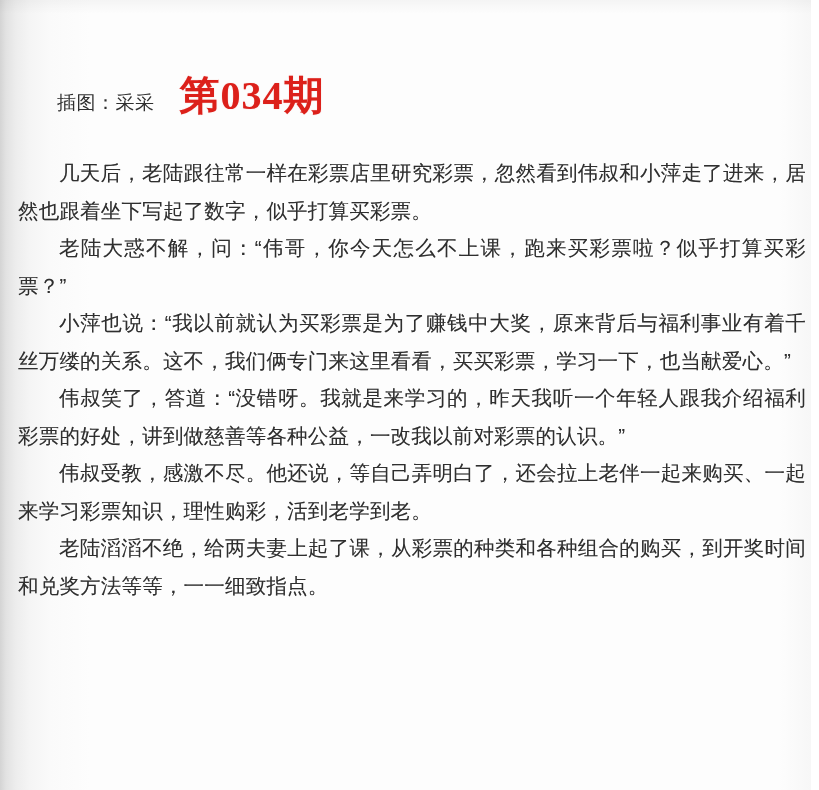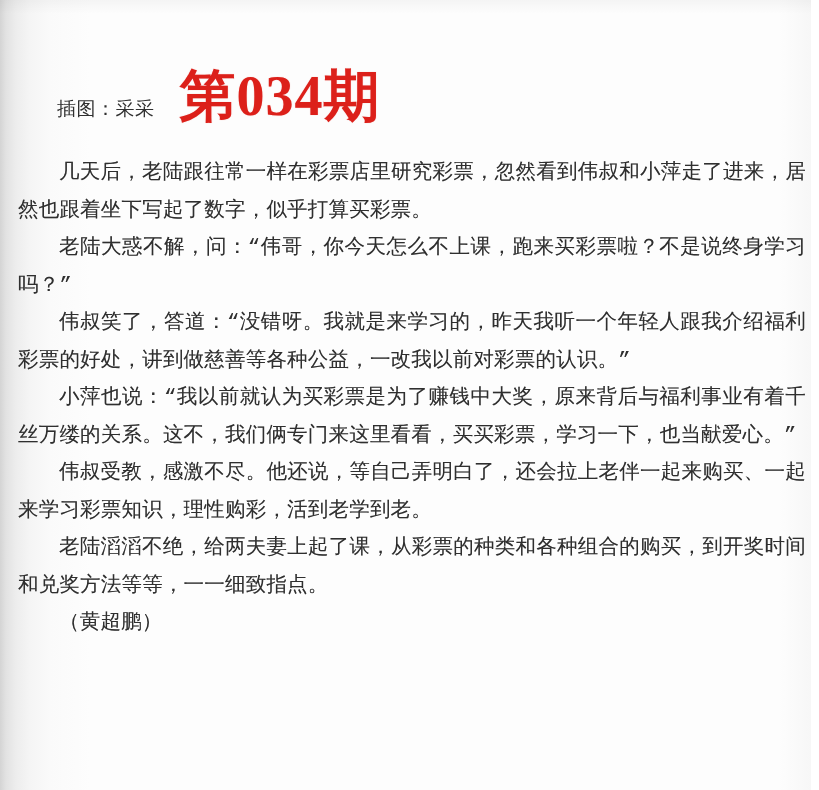--- a/index.html
+++ b/index.html
@@ -36,59 +36,58 @@
     white-space: nowrap;
   }
   .credit {
     font-size: 19px;
     color: var(--text-color, #3a3a3a);
     letter-spacing: 0.5px;
   }
   .issue {
     font-family: "Liberation Serif", "DejaVu Serif", serif;
     font-weight: bold;
-    font-size: 56px;
+    font-size: 40px;
     line-height: 1;
     color: var(--issue-color, #dc201a);
     letter-spacing: 1px;
     text-shadow: 0 0 1px rgba(220, 32, 26, 0.35);
+    margin-top: 8px;
   }
 
   .content {
     position: absolute;
     left: 18px;
     top: 154px;
     width: 788px;
     font-size: 20.5px;
     line-height: 37.5px;
     color: var(--text-color, #2f2f2f);
     text-align: justify;
     letter-spacing: 0.2px;
   }
   .content p {
     margin: 0;
     padding: 0;
     text-indent: 2em;
     text-shadow: 0 0 0.6px rgba(47,47,47,0.35);
-    font-family: Liberation Mono, monospace;
   }
 </style>
 </head>
 <body>
 
 <div class="page">
 
   <div class="header">
     <span class="credit">插图：采采</span>
     <span class="issue">第034期</span>
   </div>
 
   <div class="content">
     <p>几天后，老陆跟往常一样在彩票店里研究彩票，忽然看到伟叔和小萍走了进来，居然也跟着坐下写起了数字，似乎打算买彩票。</p>
-    <p>老陆大惑不解，问：“伟哥，你今天怎么不上课，跑来买彩票啦？不是说终身学习吗？”</p>
+    <p>老陆大惑不解，问：“伟哥，你今天怎么不上课，跑来买彩票啦？似乎打算买彩票？”</p>
+    <p>小萍也说：“我以前就认为买彩票是为了赚钱中大奖，原来背后与福利事业有着千丝万缕的关系。这不，我们俩专门来这里看看，买买彩票，学习一下，也当献爱心。”</p>
     <p>伟叔笑了，答道：“没错呀。我就是来学习的，昨天我听一个年轻人跟我介绍福利彩票的好处，讲到做慈善等各种公益，一改我以前对彩票的认识。”</p>
-    <p>小萍也说：“我以前就认为买彩票是为了赚钱中大奖，原来背后与福利事业有着千丝万缕的关系。这不，我们俩专门来这里看看，买买彩票，学习一下，也当献爱心。”</p>
     <p>伟叔受教，感激不尽。他还说，等自己弄明白了，还会拉上老伴一起来购买、一起来学习彩票知识，理性购彩，活到老学到老。</p>
     <p>老陆滔滔不绝，给两夫妻上起了课，从彩票的种类和各种组合的购买，到开奖时间和兑奖方法等等，一一细致指点。</p>
-    <p>（黄超鹏）</p>
   </div>
 
 </div>
 
 </body></html>

